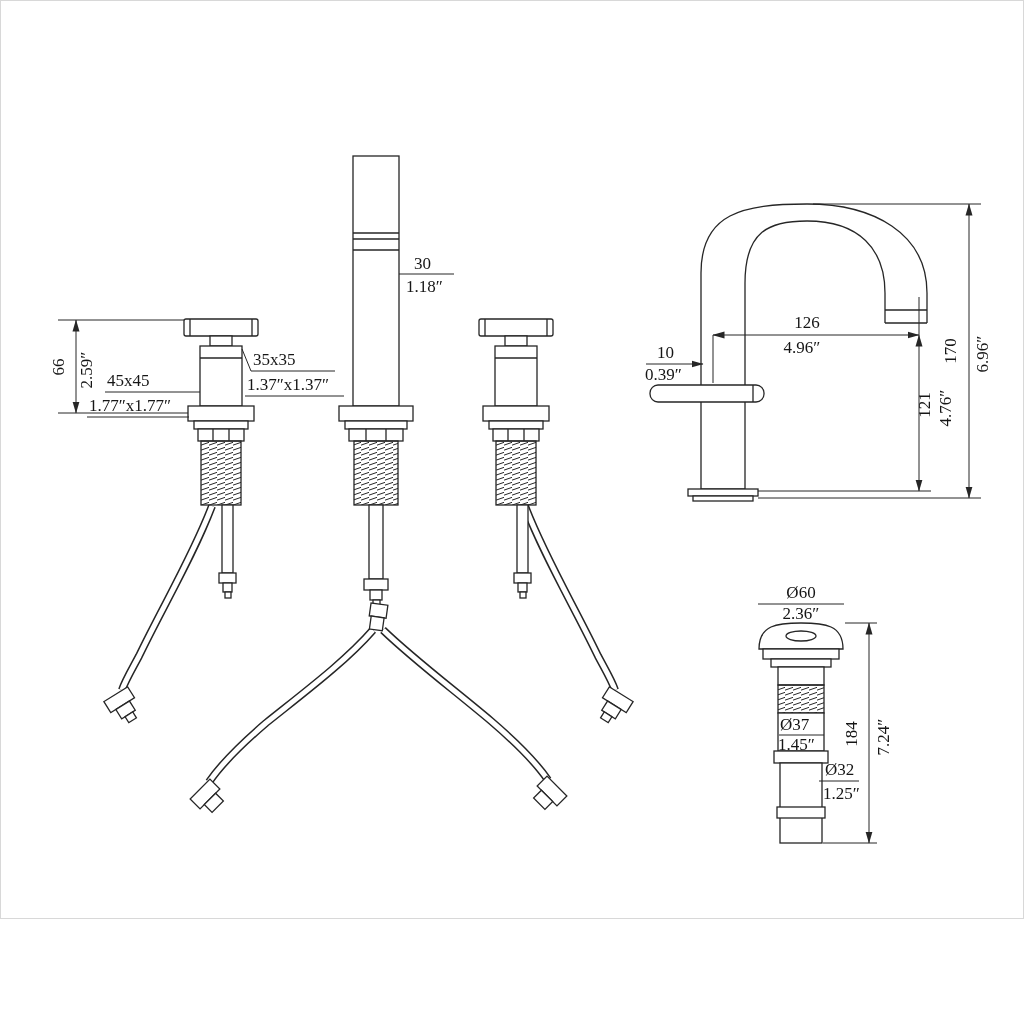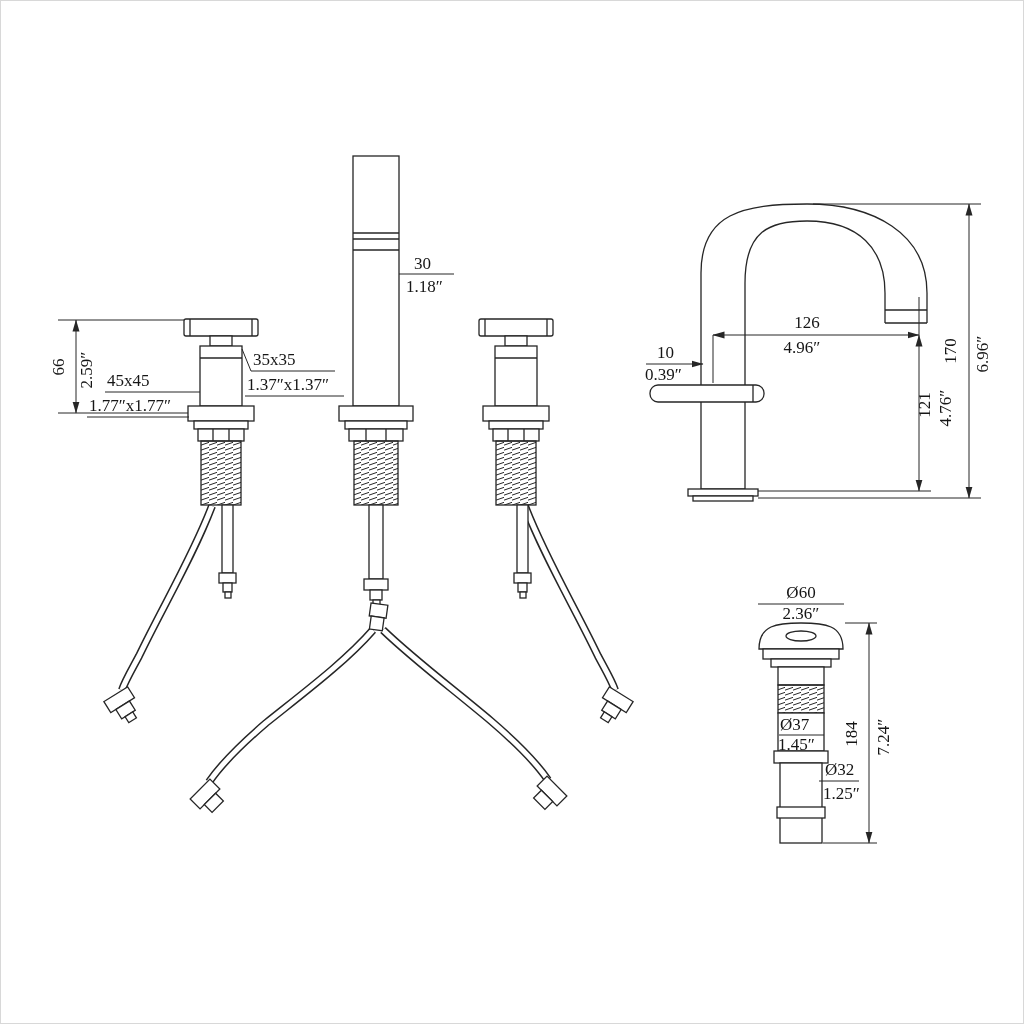--- a/index.html
+++ b/index.html
@@ -1,16 +1,16 @@
 <!DOCTYPE html>
 <html><head>
 <meta charset="utf-8">
 <style>
   html,body{margin:0;padding:0;background:#ffffff;}
-  .canvas{width:1024px;height:1024px;box-sizing:border-box;border:1px solid #d8d8d8;background:#ffffff;}
+  .canvas{width:1024px;height:919px;box-sizing:border-box;border:1px solid #d8d8d8;background:#ffffff;}
   svg{display:block;}
   text{font-family:"Liberation Serif","DejaVu Serif",serif;font-size:17px;fill:#161616;}
   .ln{fill:none;stroke:#262626;stroke-width:1.3;}
   .fw{fill:#ffffff;stroke:#262626;stroke-width:1.3;}
   .dim{fill:none;stroke:#262626;stroke-width:1;}
   .hoseO{fill:none;stroke:#262626;stroke-width:8;}
   .hoseI{fill:none;stroke:#ffffff;stroke-width:5;}
 </style>
 </head>
 <body>

